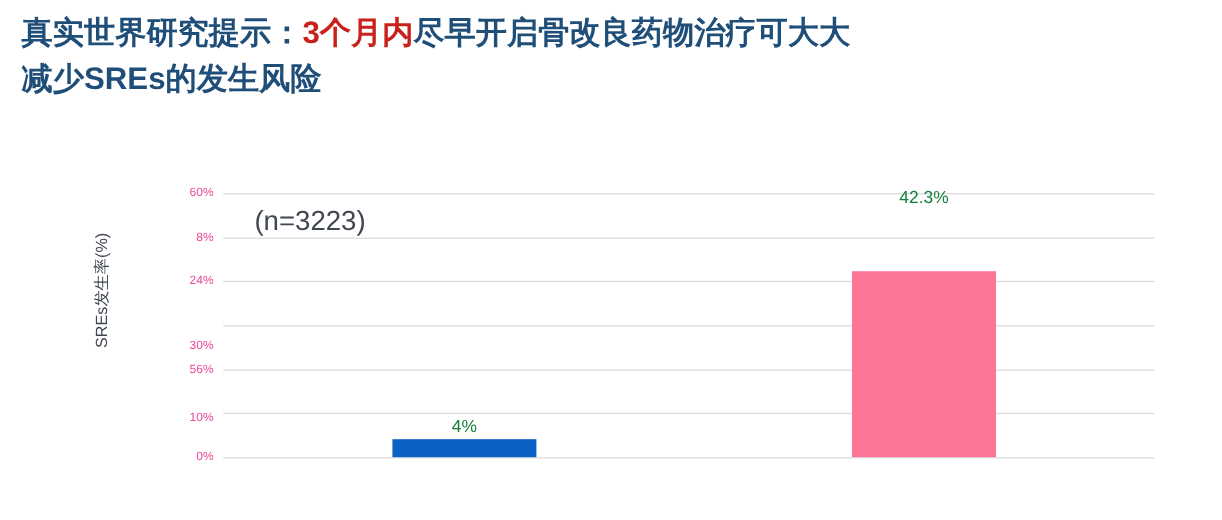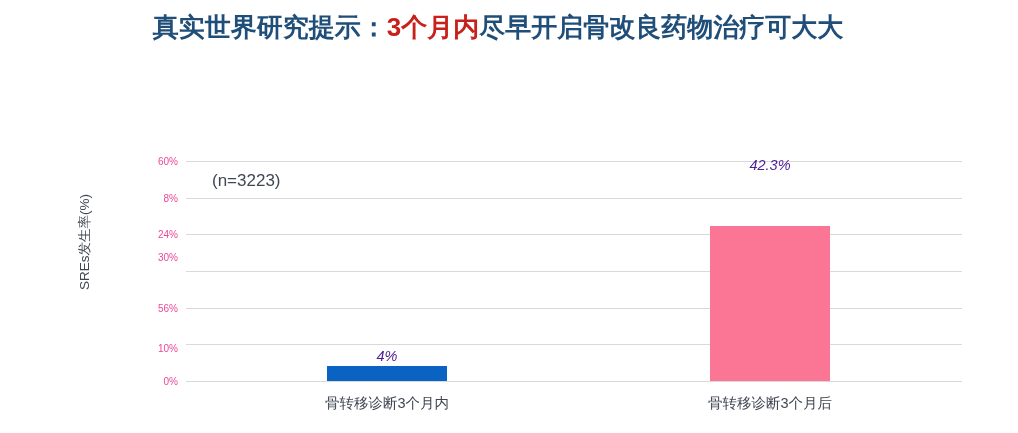--- a/index.html
+++ b/index.html
@@ -20,21 +20,20 @@
     position: absolute;
     left: 18px;
     top: 8px;
     width: 960px;
     font-size: 26px;
     font-weight: bold;
     line-height: 38px;
     letter-spacing: 0px;
     color: #1F4E79;
     white-space: pre-wrap;
-    text-align: center;
   }
   #slide-title .hl {
     color: #C8201A;
   }
 
   
   #chart-area {
     position: absolute;
     left: 0;
     top: 96px;
@@ -85,36 +84,35 @@
     transform-origin: center center;
     font-size: 13.5px;
     color: #404652;
     white-space: nowrap;
   }
 
   #sample-size {
     position: absolute;
     left: 212px;
     top: 75px;
-    font-size: 17px;
+    font-size: 23px;
     color: #404652;
     white-space: nowrap;
   }
 
   .bar {
     position: absolute;
     bottom: 0;
   }
   .bar-label {
     position: absolute;
     transform: translateX(-50%);
     font-size: 14.5px;
-    color: #4c1d95;
+    color: #15803d;
     white-space: nowrap;
-    font-style: italic;
   }
   .cat-label {
     position: absolute;
     transform: translateX(-50%);
     font-size: 14.5px;
     color: #404652;
     white-space: nowrap;
   }
 
   
@@ -129,31 +127,31 @@
     position: absolute;
     left: 0;
     top: 0;
     width: 1018px;
     height: 337px;
   }
 </style>
 </head>
 <body>
 
-<div id="slide-title"><span>真实世界研究提示：</span><span class="hl">3个月内</span><span>尽早开启骨改良药物治疗可大大</span><br></div>
+<div id="slide-title"><span>真实世界研究提示：</span><span class="hl">3个月内</span><span>尽早开启骨改良药物治疗可大大</span><br><span>减少SREs的发生风险</span></div>
 
 <div id="chart-area">
 
   <div id="y-axis-title">SREs发生率(%)</div>
 
   <div id="y-labels">
     <span style="top:220px">0%</span>
     <span style="top:187px">10%</span>
     <span style="top:146.7px">56%</span>
-    <span style="top:96px">30%</span>
+    <span style="top:127px">30%</span>
     <span style="top:73.3px">24%</span>
     <span style="top:36.7px">8%</span>
     <span style="top:0px">60%</span>
   </div>
 
   <div id="plot-area">
     <div class="gridline" style="top:0px"></div>
     <div class="gridline" style="top:36.7px"></div>
     <div class="gridline" style="top:73.3px"></div>
     <div class="gridline" style="top:110px"></div>
@@ -168,17 +166,15 @@
 
     <div class="bar" style="left:524px; width:120px; height:155.1px; background:#FB7595;"></div>
   </div>
 
   <div id="labels-layer">
     <div id="sample-size">(n=3223)</div>
 
     <div class="bar-label" style="left:387px; top:252px;">4%</div>
     <div class="bar-label" style="left:770px; top:61px;">42.3%</div>
 
-    <div class="cat-label" style="left:387px; top:298px;">骨转移诊断3个月内</div>
-    <div class="cat-label" style="left:770px; top:298px;">骨转移诊断3个月后</div>
   </div>
 
 </div>
 
 </body></html>

